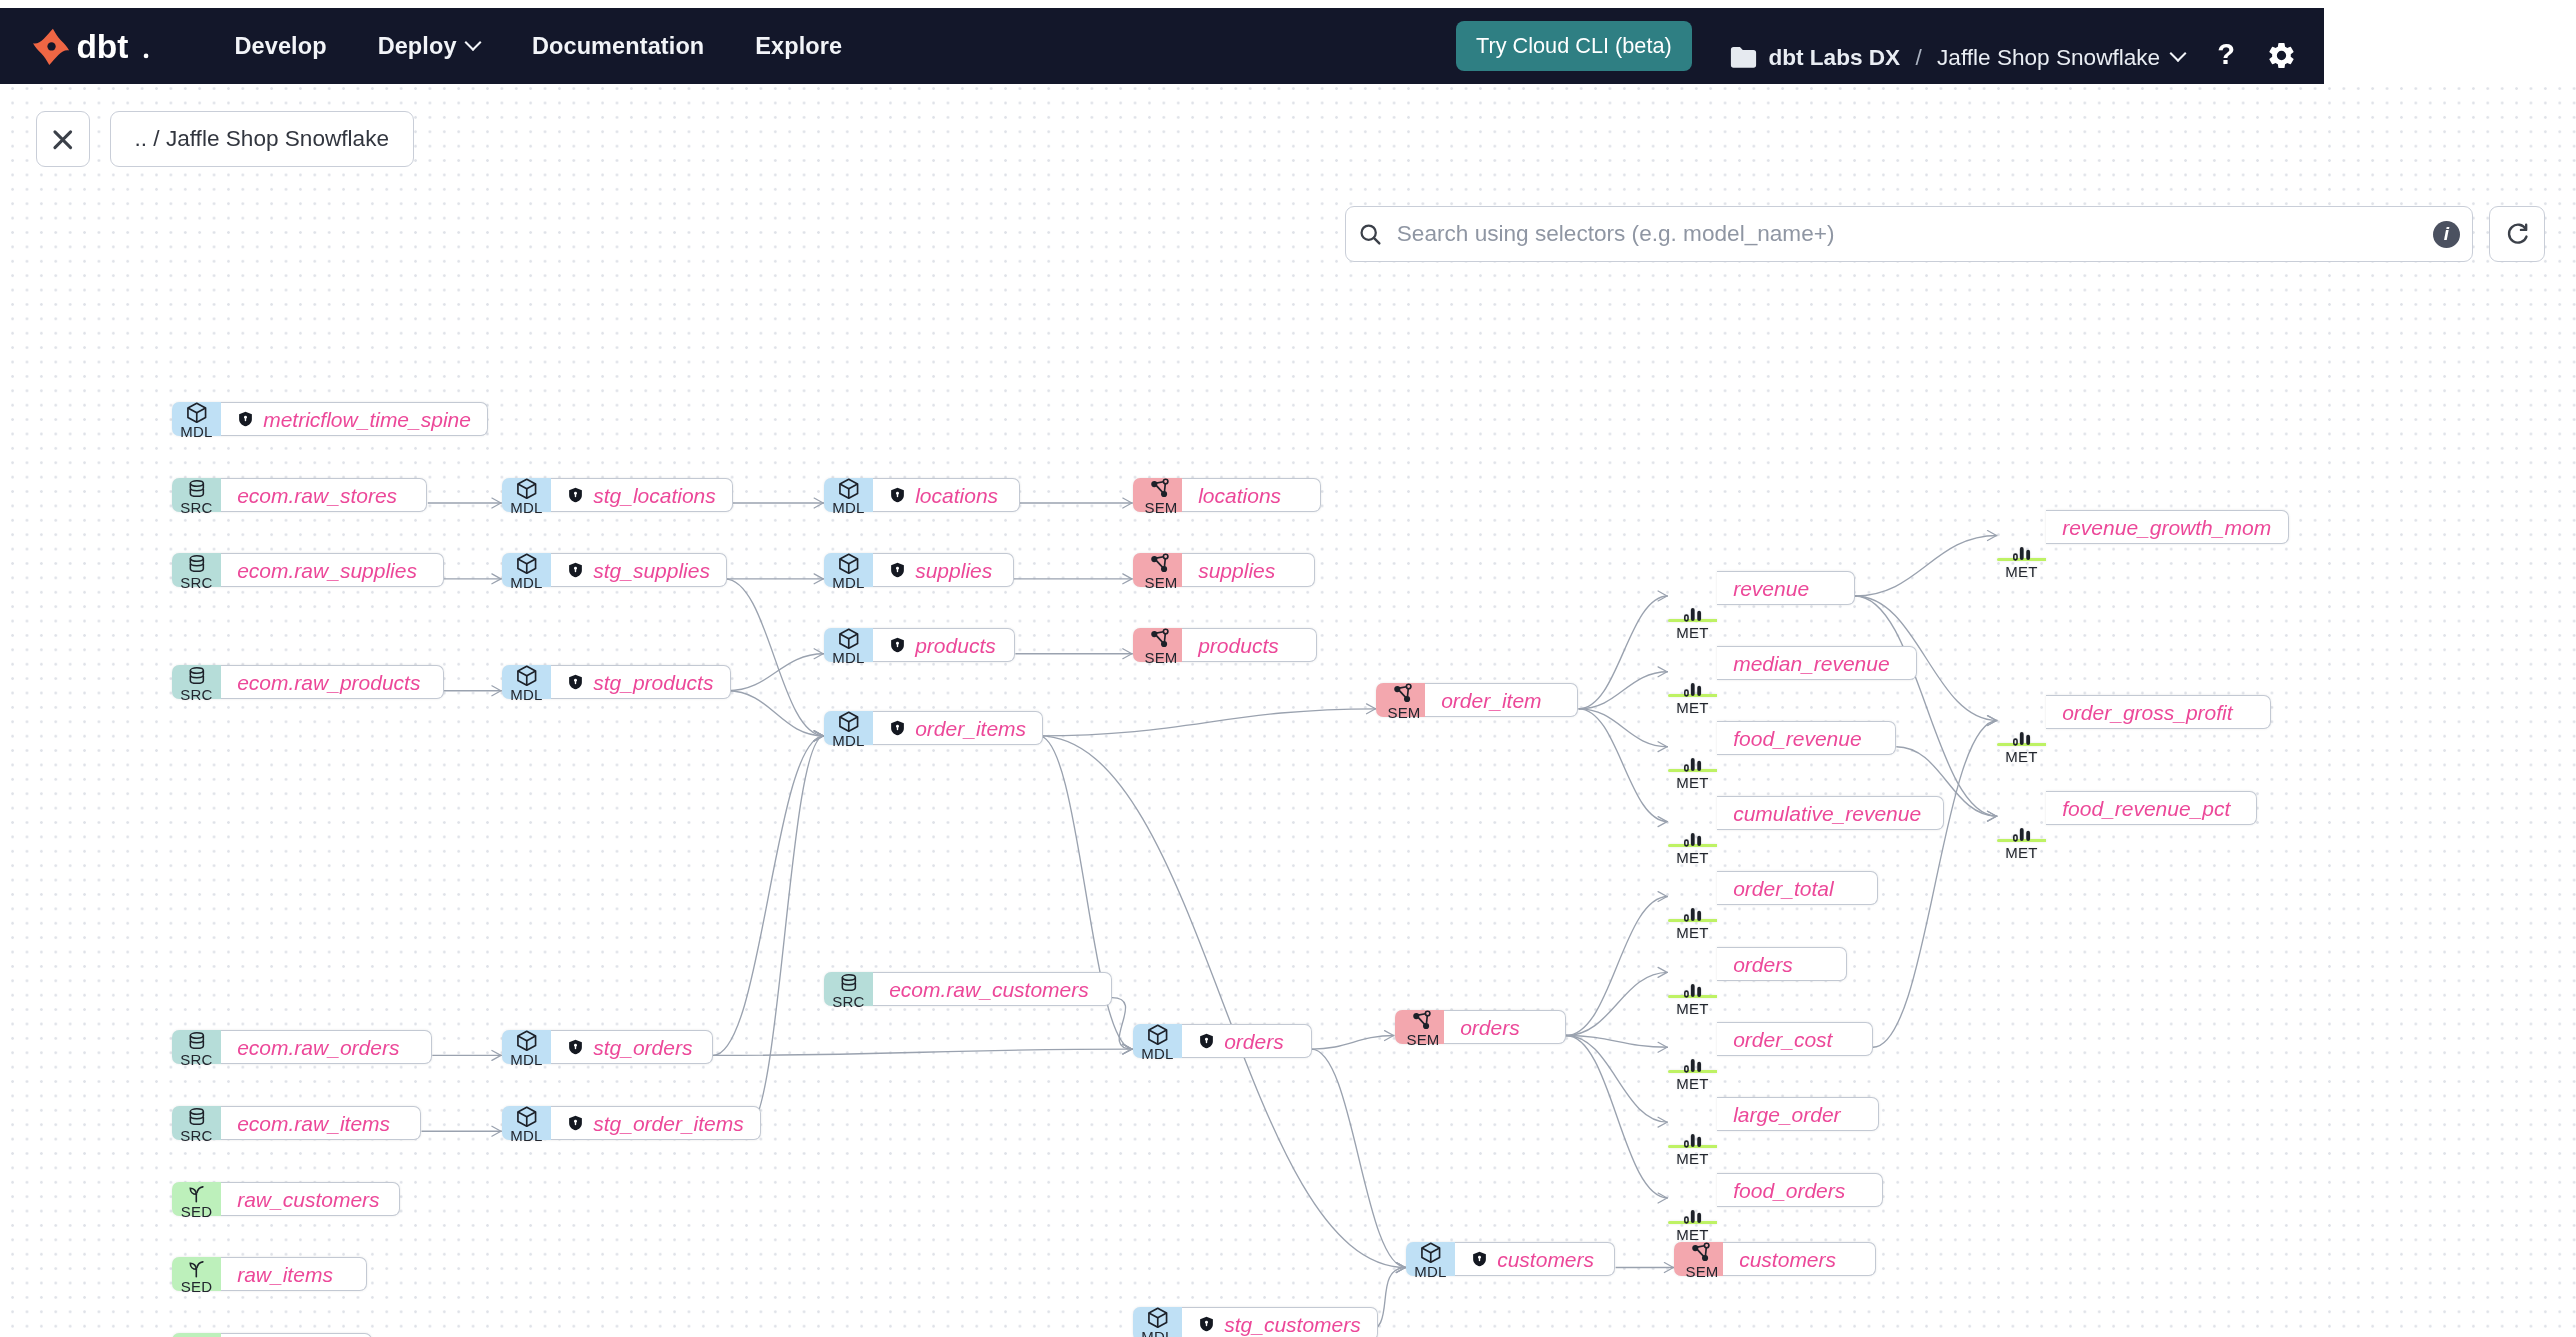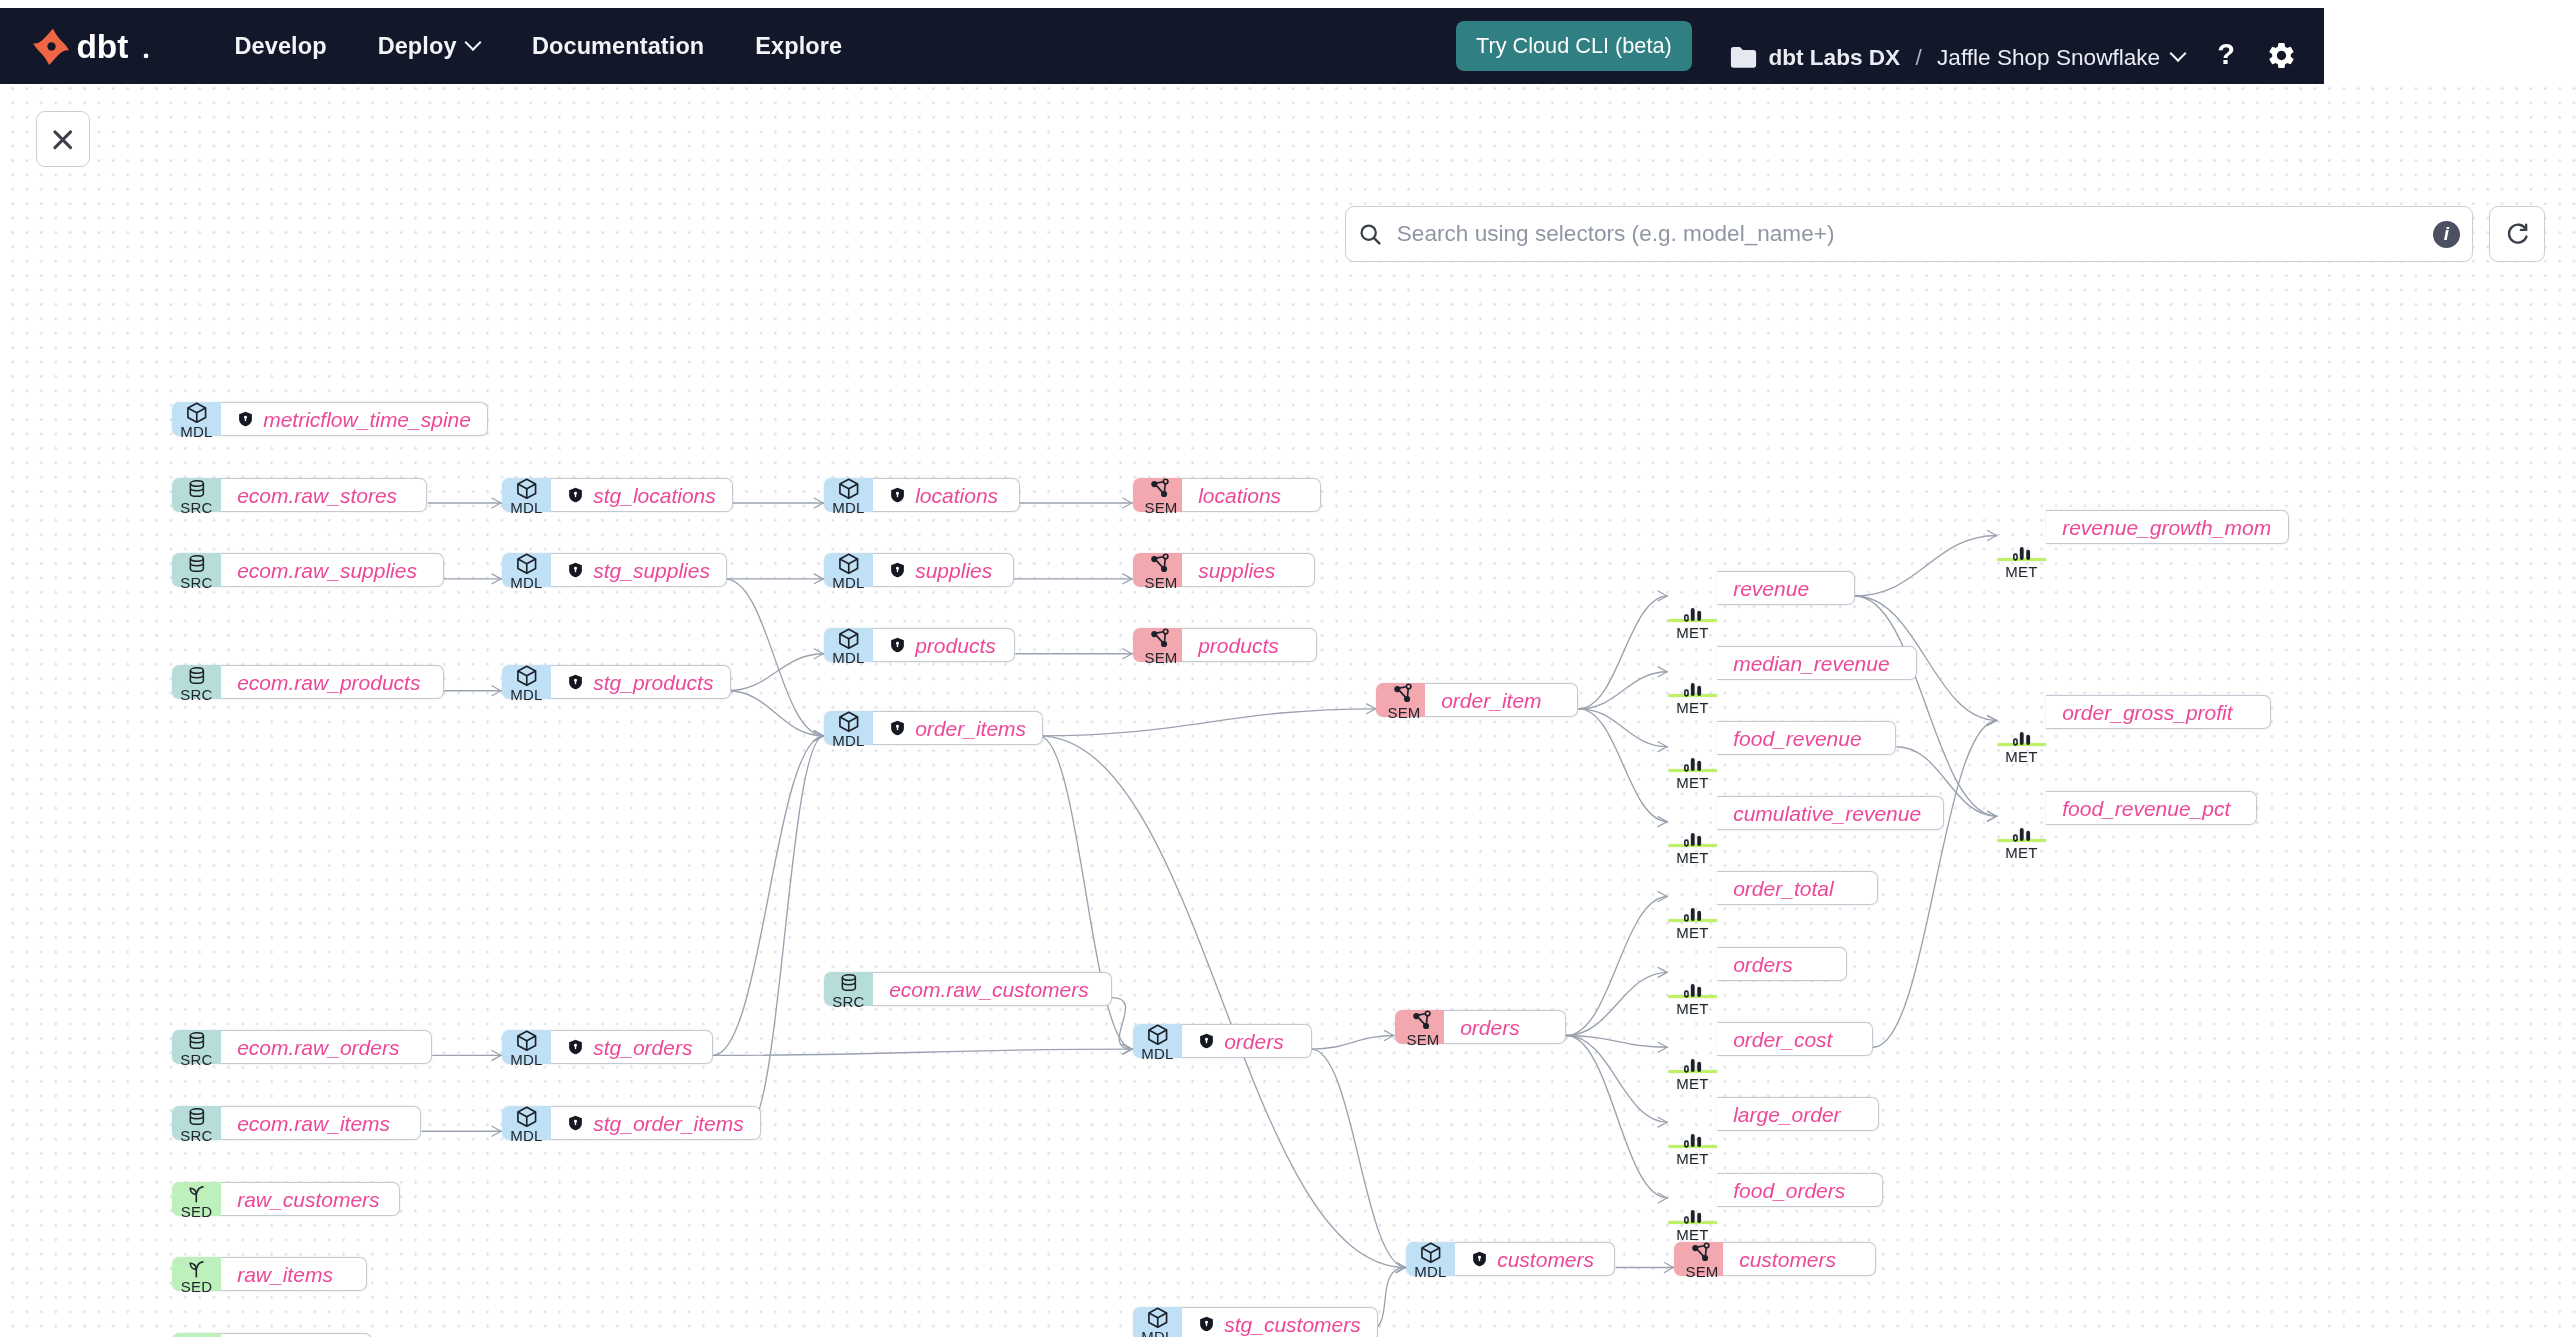--- a/index.html
+++ b/index.html
@@ -990,20 +990,21 @@
       </div>
     </div>
 </div>
 
 <div id="toolbar">
   <div id="close-btn">
     <svg width="23.5" height="23.5" viewBox="0 0 24 24">
       <path d="M4 4 L20 20 M20 4 L4 20" stroke="#3b4049" stroke-width="3.1" stroke-linecap="round"></path>
     </svg>
   </div>
+  <div id="breadcrumb-chip">.. / Jaffle Shop Snowflake</div>
 
   <div id="searchbar">
     <svg width="24.4" height="24.4" viewBox="0 0 24 24">
       <circle cx="10.5" cy="10.5" r="7" fill="none" stroke="#3b4049" stroke-width="2.2"></circle>
       <path d="M15.6 15.6 L21 21" stroke="#3b4049" stroke-width="2.4" stroke-linecap="round"></path>
     </svg>
     <input id="search-input" type="text" placeholder="Search using selectors (e.g. model_name+)" style="">
     <div id="info-icon">i</div>
   </div>
 

